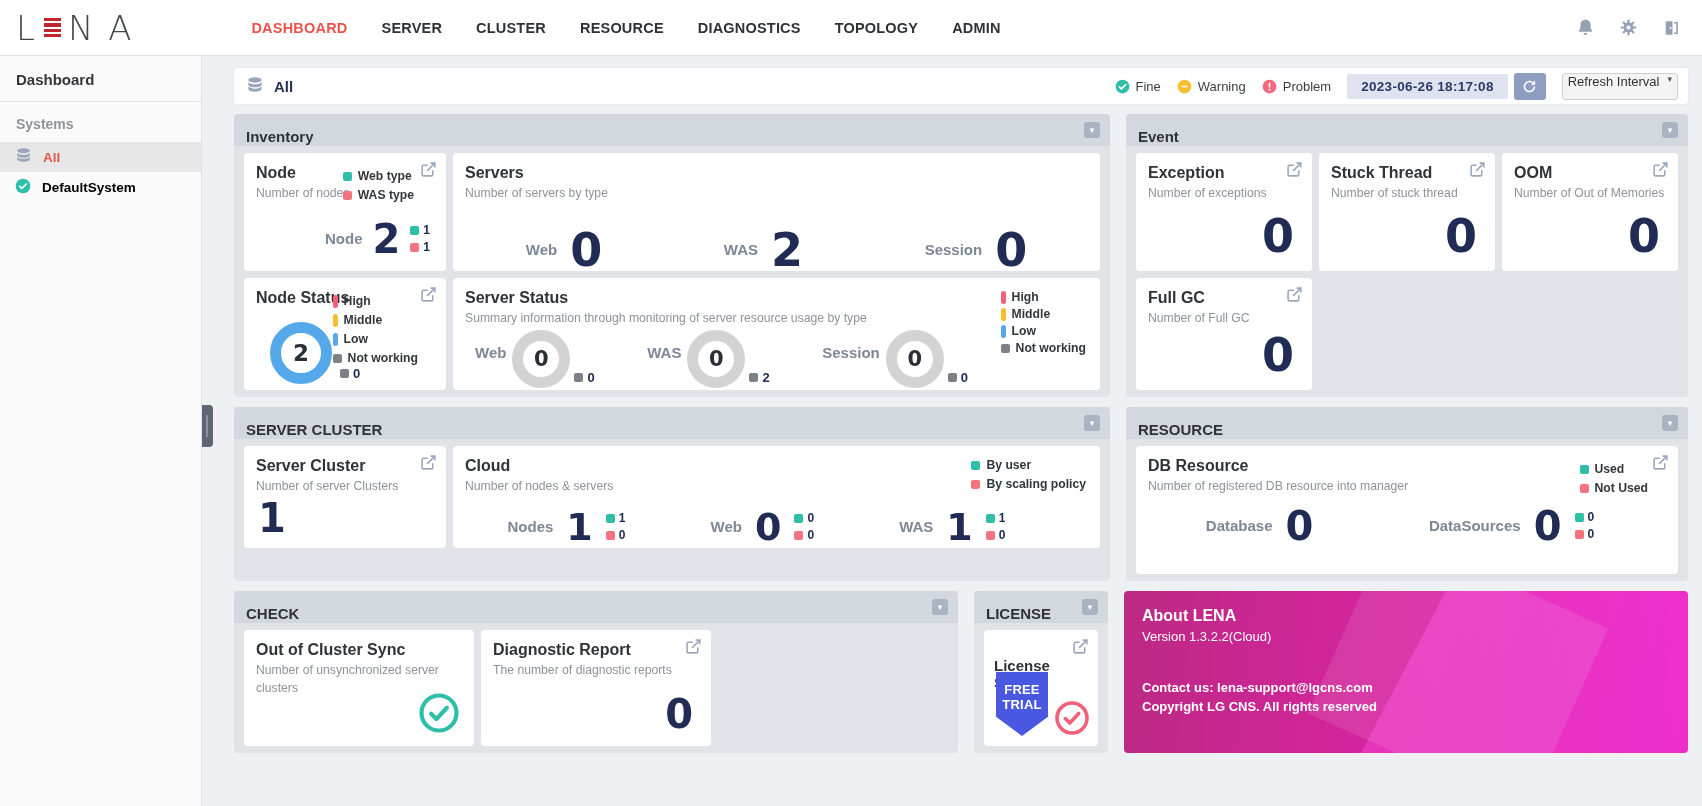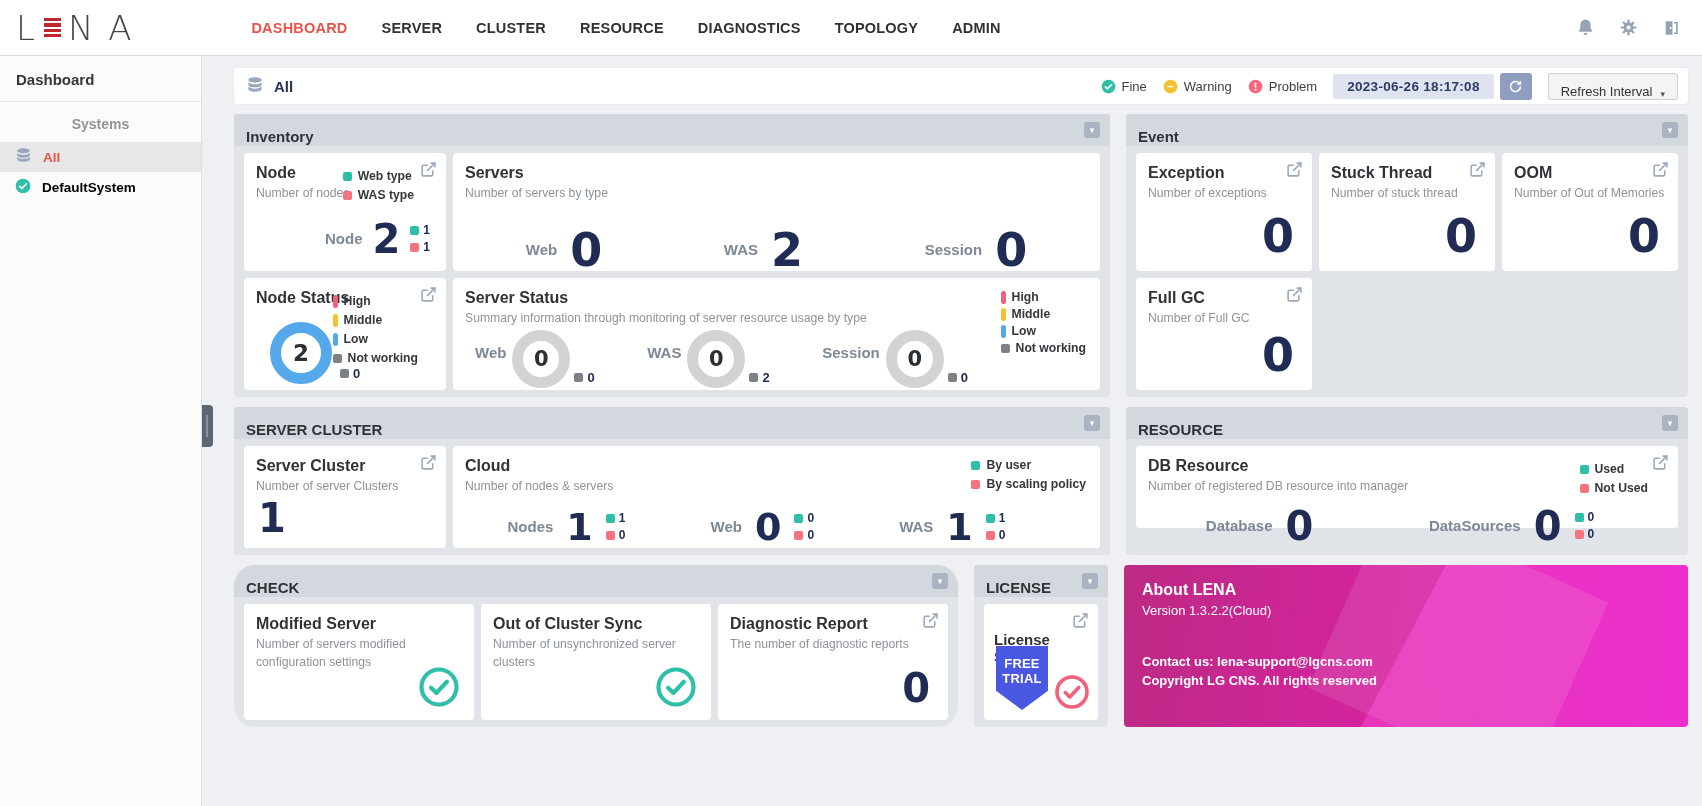--- a/index.html
+++ b/index.html
@@ -15,51 +15,51 @@
   .nav { display:flex; gap:34px; margin-left:118px; }
   .nav a { text-decoration:none; font-size:14.5px; font-weight:700; color:#2e3236; letter-spacing:.2px; }
   .nav a.active { color:#e8544b; }
   .top-icons { position:absolute; right:22px; display:flex; gap:24px; align-items:center; }
   .top-icons svg { display:block; }
 
   
   .shell { display:flex; height:750px; position:relative; }
   .sidebar { width:202px; background:#fbfbfb; border-right:1px solid #dfe1e4; flex:0 0 202px; }
   .sb-title { padding:15px 16px 13px; font-size:15px; font-weight:700; color:#33373c; border-bottom:1px solid #e6e6e6; }
-  .sb-section { padding:14px 16px 10px; font-size:14px; font-weight:700; color:#8f9499;text-align:center; }
+  .sb-section { padding:14px 16px 10px; font-size:14px; font-weight:700; color:#8f9499; }
   .sb-item { height:30px; display:flex; align-items:center; gap:11px; padding-left:15px; font-size:13.5px; font-weight:700; color:#000000; cursor:pointer; }
   .sb-item.selected { background:#e7e7e7; color:#e8544b; }
   .side-handle { position:absolute; left:202px; top:349px; width:11px; height:42px; background:#5d6673; border-radius:0 4px 4px 0; z-index:5; cursor:pointer; }
   .side-handle::after { content:""; position:absolute; left:4px; top:10px; width:2px; height:22px; background:#8b93a0; }
 
   .main { flex:1; padding:12px 14px 0 32px; overflow:hidden; }
 
   
   .statusbar { height:36px; background:#fff; border-radius:3px; display:flex; align-items:center; padding:0 10px 0 12px; margin-bottom:10px; box-shadow:0 0 0 1px #e7eaee; }
   .statusbar .scope { display:flex; align-items:center; gap:10px; font-size:15px; font-weight:700; color:#253158; }
   .sb-right { margin-left:auto; display:flex; align-items:center; gap:16px; }
   .leg-item { display:flex; align-items:center; gap:6px; font-size:13px; color:#3a3f44; }
   .timebox { background:#dfe3ef; color:#2d3a66; font-weight:700; font-size:13.5px; padding:5px 14px; border-radius:2px; letter-spacing:.3px; }
   .refresh-btn { width:32px; height:27px; background:#8f9ec0; border:none; border-radius:3px; display:flex; align-items:center; justify-content:center; margin-left:-10px; cursor:pointer; }
-  .interval-btn { background:#f4f4f4; border:1px solid #cfcfcf; border-radius:3px; height:27px; padding:0 12px; font-size:13px; color:#333; display:flex; align-items:flex-end; gap:8px; cursor:pointer; font-family:inherit; }
+  .interval-btn { background:#f4f4f4; border:1px solid #cfcfcf; border-radius:3px; height:27px; padding:0 5px; font-size:13px; color:#333; display:flex; align-items:flex-start; gap:8px; cursor:pointer; font-family:inherit; }
   .interval-btn .caret { font-size:9px; color:#555; }
 
   
   .prow { display:flex; gap:16px; }
   .row1 { margin-bottom:10px; }
   .row2 { margin-bottom:10px;border-radius:16px; }
   .panel { background:#e0e3e8; border-radius:4px; overflow:hidden; }
   .p-head { height:32px; background:#d3d8de; display:flex; align-items:center; padding:0 10px 0 12px; }
   .p-title { font-size:15px; font-weight:700; color:#2f3337;margin-top:12px; }
   .collapse-btn { margin-left:auto; width:16px; height:16px; background:#a9b3c1; border:none; border-radius:3px; color:#fff; font-size:9px; line-height:15px; text-align:center; cursor:pointer; padding:0; }
   .p-body { padding:7px 10px; }
 
   .w-inv { flex:0 0 876px; }
   .w-evt { flex:1; }
-  .w-chk { flex:0 0 724px;border-radius:21px; }
+  .w-chk { flex:0 0 724px; }
   .w-lic { flex:0 0 134px; }
   .w-abt { flex:1; }
 
   .card { background:#fff; border-radius:4px; position:relative; padding:11px 12px; }
   .c-title { font-size:16px; font-weight:700; color:#2f3337; }
   .c-sub { font-size:12.2px; color:#8d939b; margin-top:3px; line-height:1.45; }
   .ext { position:absolute; top:8px; right:9px; cursor:pointer; }
 
   .grid-inv { display:grid; grid-template-columns:202px 1fr; grid-template-rows:118px 112px; gap:7px; }
   .grid-evt { display:grid; grid-template-columns:1fr 1fr 1fr; grid-template-rows:118px 112px; gap:7px; }
@@ -512,21 +512,21 @@
           </div>
         </div>
       </section>
 
       <section class="panel w-evt">
         <div class="p-head">
           <span class="p-title">RESOURCE</span>
           <button class="collapse-btn"><span>▾</span></button>
         </div>
         <div class="p-body">
-          <div class="card" style="height:82px;">
+          <div class="card" style="height:128px;">
             <div class="c-title">DB Resource</div>
             <div class="c-sub">Number of registered DB resource into manager</div>
             <span class="ext"><svg width="17" height="17" viewBox="0 0 24 24" fill="none" stroke="#9aa8bb" stroke-width="2.2">
                   <path d="M18 13v6a2 2 0 0 1-2 2H5a2 2 0 0 1-2-2V8a2 2 0 0 1 2-2h6"></path>
                   <path d="M15 3h6v6"></path>
                   <path d="M10 14L21 3"></path>
                 </svg></span>
             <div class="legend-stack" style="top:16px; right:30px;">
               <span class="leg-row">
                   <span class="sq teal"></span>
@@ -562,28 +562,20 @@
       </section>
     </div>
 
     <div class="prow row3">
       <section class="panel w-chk">
         <div class="p-head">
           <span class="p-title">CHECK</span>
           <button class="collapse-btn"><span>▾</span></button>
         </div>
         <div class="p-body grid-chk">
-          <div class="card">
-            <div class="c-title">Modified Server</div>
-            <div class="c-sub">Number of servers modified configuration settings</div>
-            <span class="okring"><svg width="42" height="42" viewBox="0 0 24 24" fill="none">
-                  <circle cx="12" cy="12" r="10" stroke="#2dbfa7" stroke-width="2.4"></circle>
-                  <path d="M7.5 12.4l3 3L16.5 9" stroke="#2dbfa7" stroke-width="2.4" stroke-linecap="round" stroke-linejoin="round"></path>
-                </svg></span>
-          </div>
           <div class="card">
             <div class="c-title">Out of Cluster Sync</div>
             <div class="c-sub">Number of unsynchronized server clusters</div>
             <span class="okring"><svg width="42" height="42" viewBox="0 0 24 24" fill="none">
                   <circle cx="12" cy="12" r="10" stroke="#2dbfa7" stroke-width="2.4"></circle>
                   <path d="M7.5 12.4l3 3L16.5 9" stroke="#2dbfa7" stroke-width="2.4" stroke-linecap="round" stroke-linejoin="round"></path>
                 </svg></span>
           </div>
           <div class="card">
             <div class="c-title">Diagnostic Report</div>

